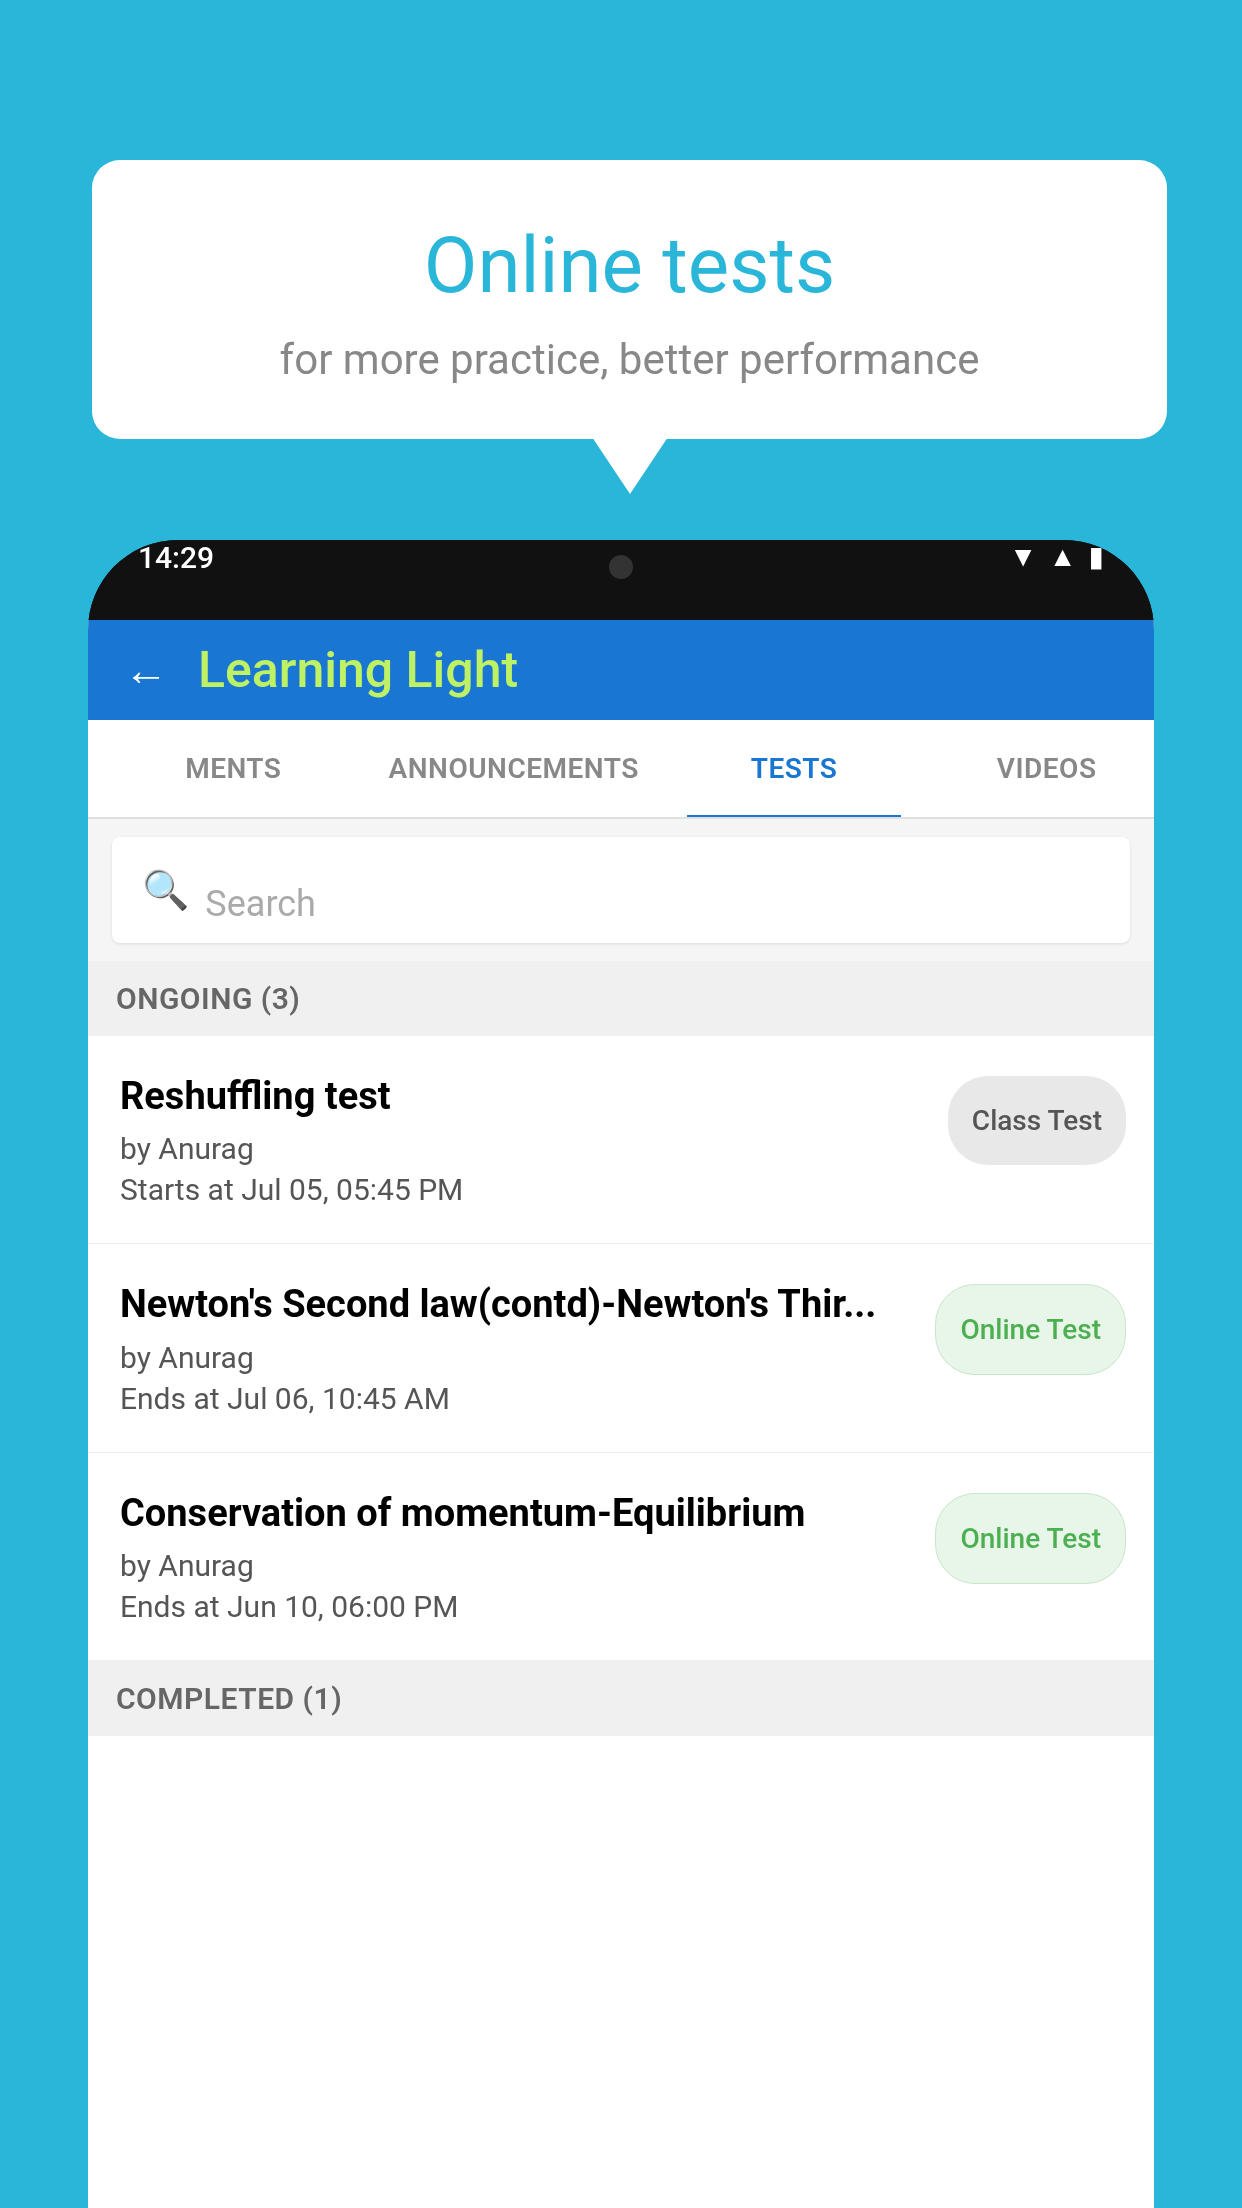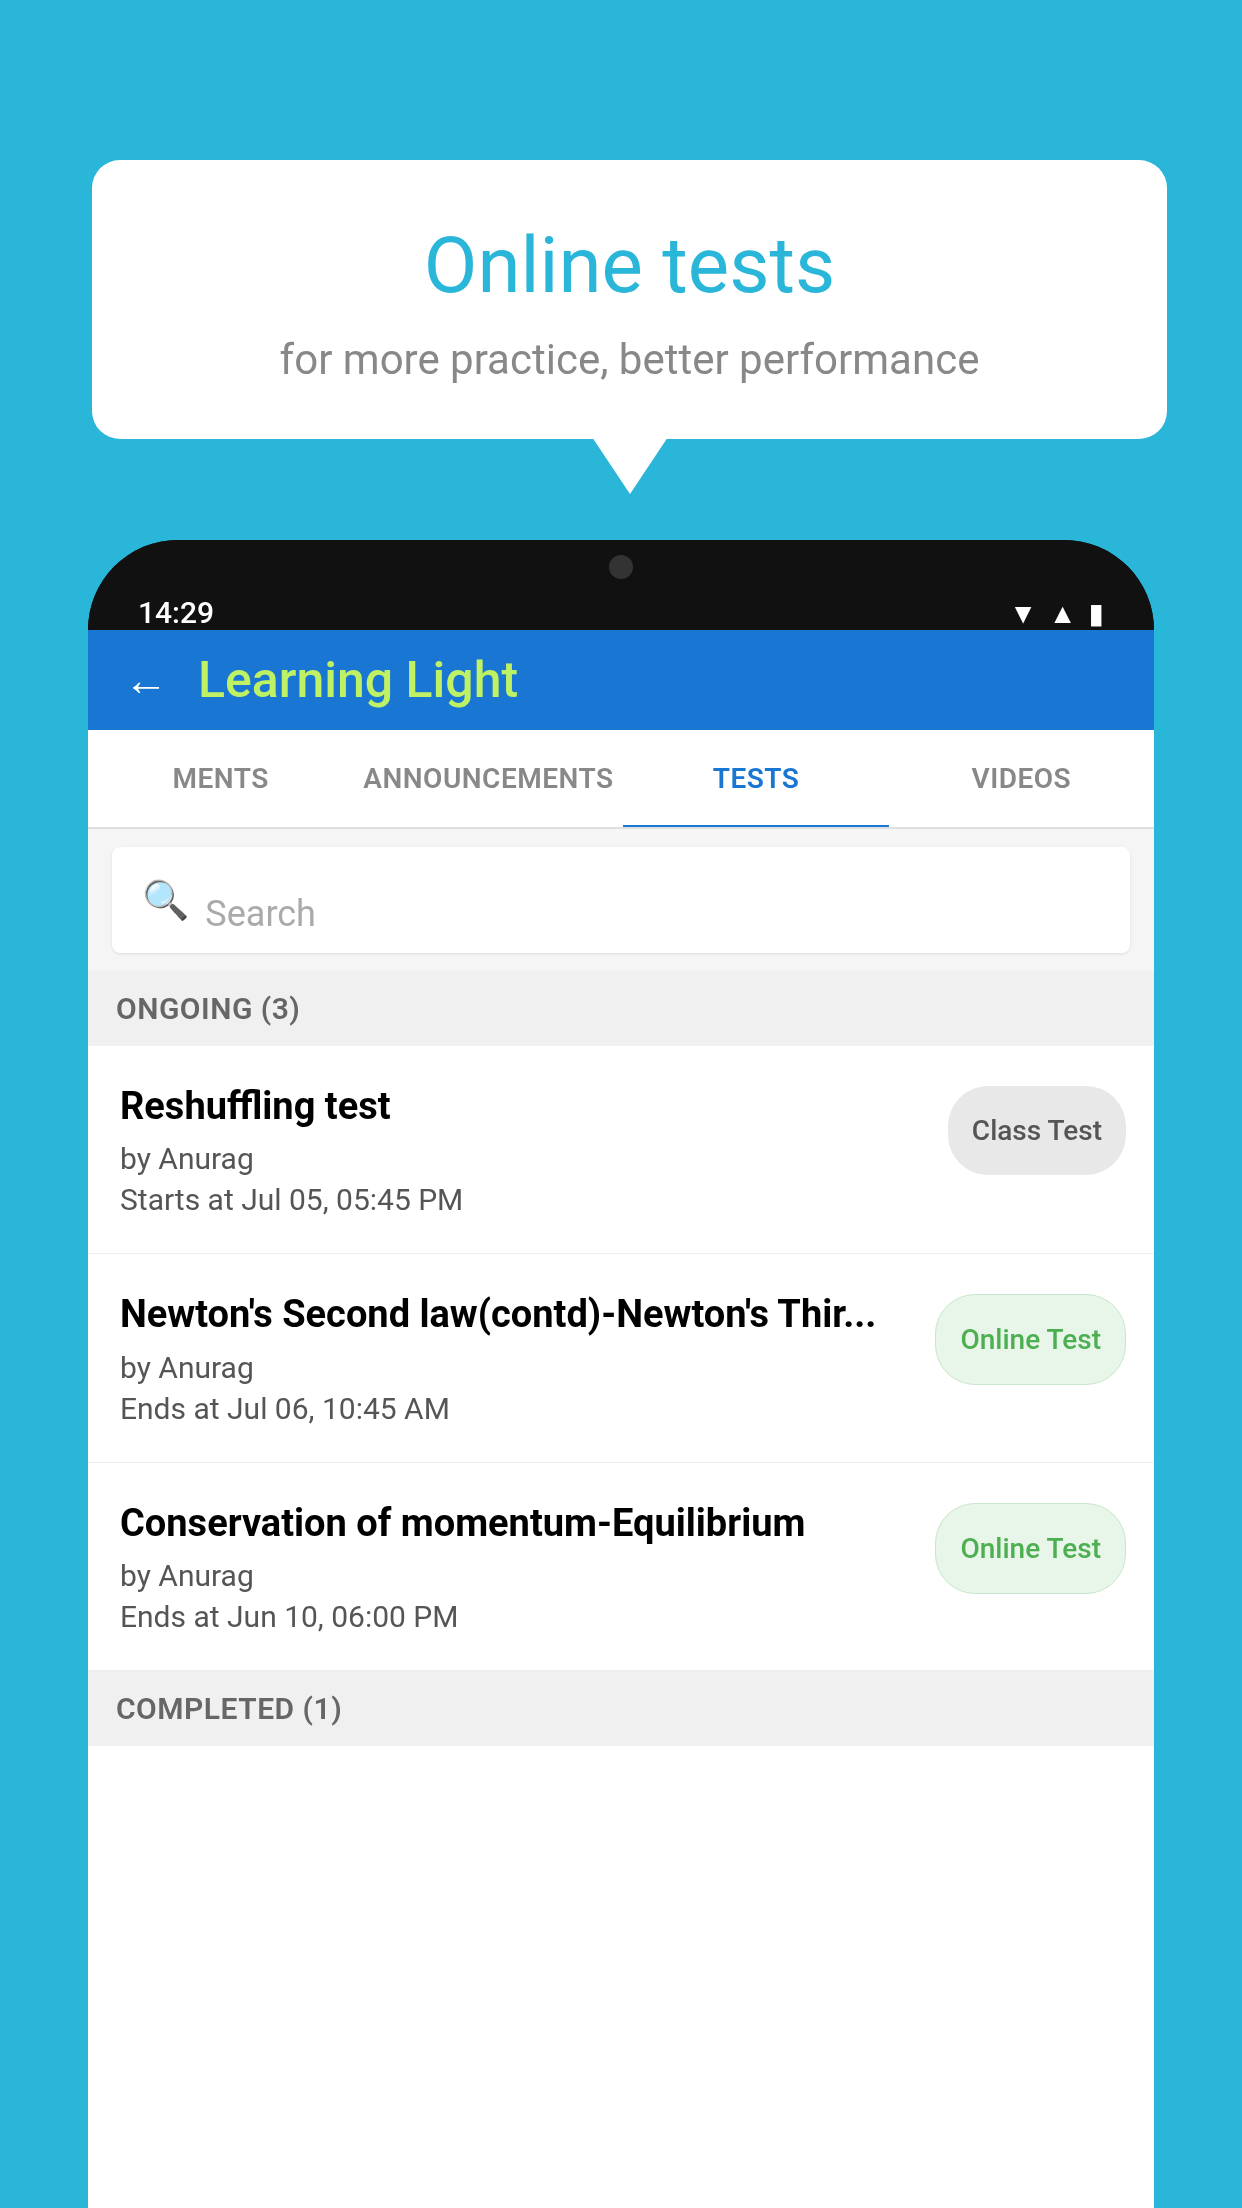--- a/index.html
+++ b/index.html
@@ -59,24 +59,24 @@
       right: 88px;
       bottom: 0;
       background: #111;
       border-radius: 90px 90px 0 0;
       overflow: hidden;
     }
 
     
     .phone-top {
       background: #111;
-      height: 90px;
+      height: 80px;
       position: relative;
       display: flex;
-      align-items: flex-end;
+      align-items: flex-start;
       justify-content: space-between;
       padding: 0 50px;
     }
 
     .status-time {
       color: white;
       font-size: 30px;
       font-weight: 500;
     }
 
@@ -146,20 +146,21 @@
     .tab {
       flex: 1;
       padding: 32px 10px;
       text-align: center;
       font-size: 28px;
       font-weight: 600;
       color: #888;
       letter-spacing: 0.5px;
       text-transform: uppercase;
       position: relative;
+      margin-left: 38px;
     }
 
     .tab.active {
       color: #1976d2;
     }
 
     .tab.active::after {
       content: '';
       position: absolute;
       bottom: -2px;

